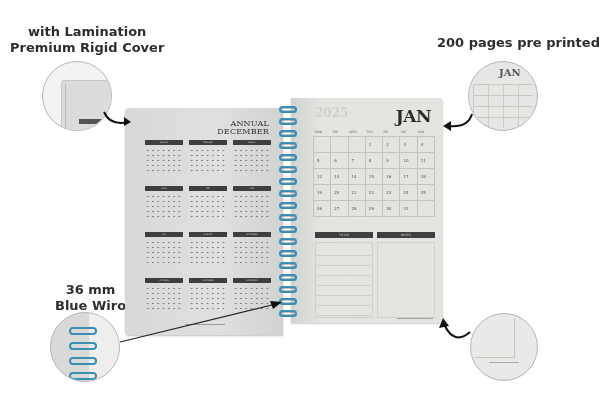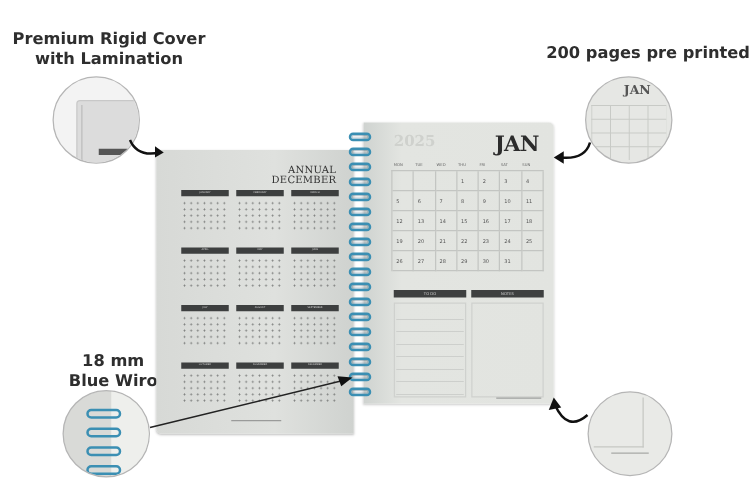--- a/index.html
+++ b/index.html
@@ -5,21 +5,21 @@
   * { box-sizing: border-box; margin: 0; padding: 0; }
   html, body { width: 600px; height: 400px; background: #ffffff; overflow: hidden; }
   body { position: relative; font-family: "DejaVu Sans", sans-serif; color: #2b2b2b; }
 
   .label { position: absolute; text-align: center; font-weight: bold; font-size: 13px; line-height: 16px; color: #2e2e2e; white-space: nowrap; }
 
   .circle { position: absolute; border-radius: 50%; border: 1px solid #b5b5b5; background: #f3f3f3; overflow: hidden; }
 
   
   .page { position: absolute; background: #dcdedb; }
-  .page-left { left: 125px; top: 120px; width: 158px; height: 227px; border-radius: 4px 0 0 4px; background: linear-gradient(90deg,#d7d9d6 0%,#dfe1de 60%,#cfd2cf 100%); box-shadow: 0 1px 2px rgba(0,0,0,0.25); }
+  .page-left { left: 125px; top: 108px; width: 158px; height: 227px; border-radius: 4px 0 0 4px; background: linear-gradient(90deg,#d7d9d6 0%,#dfe1de 60%,#cfd2cf 100%); box-shadow: 0 1px 2px rgba(0,0,0,0.25); }
   .page-right { left: 291px; top: 98px; width: 152px; height: 225px; border-radius: 0 4px 4px 0; background: linear-gradient(90deg,#cfd3d0 0%,#e3e5e1 20%,#e2e4e0 100%); box-shadow: 0 1px 2px rgba(0,0,0,0.2); }
 
   .planner-title { position: absolute; right: 14px; top: 12px; font-family: "DejaVu Serif", serif; font-size: 8px; line-height: 8px; text-align: right; color: #333; letter-spacing: 0.2px; }
   .planner-title span { display: block; }
 
   .months-grid { position: absolute; left: 20px; top: 32px; width: 126px; display: grid; grid-template-columns: repeat(3, 38px); column-gap: 6px; row-gap: 8px; }
   .month { height: 38px; }
   .month-head { height: 5px; background: #3d3f3f; color: #cfcfcf; font-size: 2px; text-align: center; line-height: 5px; overflow: hidden; }
   .month-dots { margin-top: 3px; height: 26px; background-image: radial-gradient(circle, #6b6d6c 0.6px, transparent 0.9px); background-size: 5.3px 5px; opacity: 0.85; }
   .left-footer { position: absolute; left: 60px; bottom: 10px; width: 40px; height: 1px; background: #9a9b9a; }
@@ -41,28 +41,28 @@
   .box-body { position: absolute; top: 10px; left: 0; right: 0; bottom: 4px; border: 1px solid #cfd1ce; }
   .box-lines { position: absolute; top: 14px; left: 2px; right: 2px; bottom: 6px; background-image: repeating-linear-gradient(180deg, transparent 0 9px, #cdcfcc 9px 10px); }
   .right-footer { position: absolute; right: 10px; bottom: 4px; width: 36px; height: 1px; background: #a0a1a0; }
 
   .arrow { position: absolute; }
 </style>
 </head>
 <body>
 
 <div class="label" style="left:10px; top:24px;">
+  <div>with Lamination</div>
   <div>Premium Rigid Cover</div>
-  <div>with Lamination</div>
 </div>
 <div class="label" style="left:437px; top:35px;">
   <div>200 pages pre printed</div>
 </div>
 <div class="label" style="left:55px; top:282px;">
-  <div>18 mm</div>
+  <div>36 mm</div>
   <div>Blue Wiro</div>
 </div>
 <div class="label" style="left:462px; top:280px;">
 </div>
 
 <div class="circle" style="left:42px; top:61px; width:70px; height:70px;">
   <div style="position:absolute; left:18px; top:18px; width:60px; height:60px; background:#dcdcdc; border:1px solid #c8c8c8; border-radius:3px;"></div>
   <div style="position:absolute; left:22px; top:22px; width:60px; height:60px; border-left:1px solid #bcbcbc;"></div>
   <div style="position:absolute; left:36px; top:57px; width:30px; height:5px; background:#555;"></div>
 </div>

